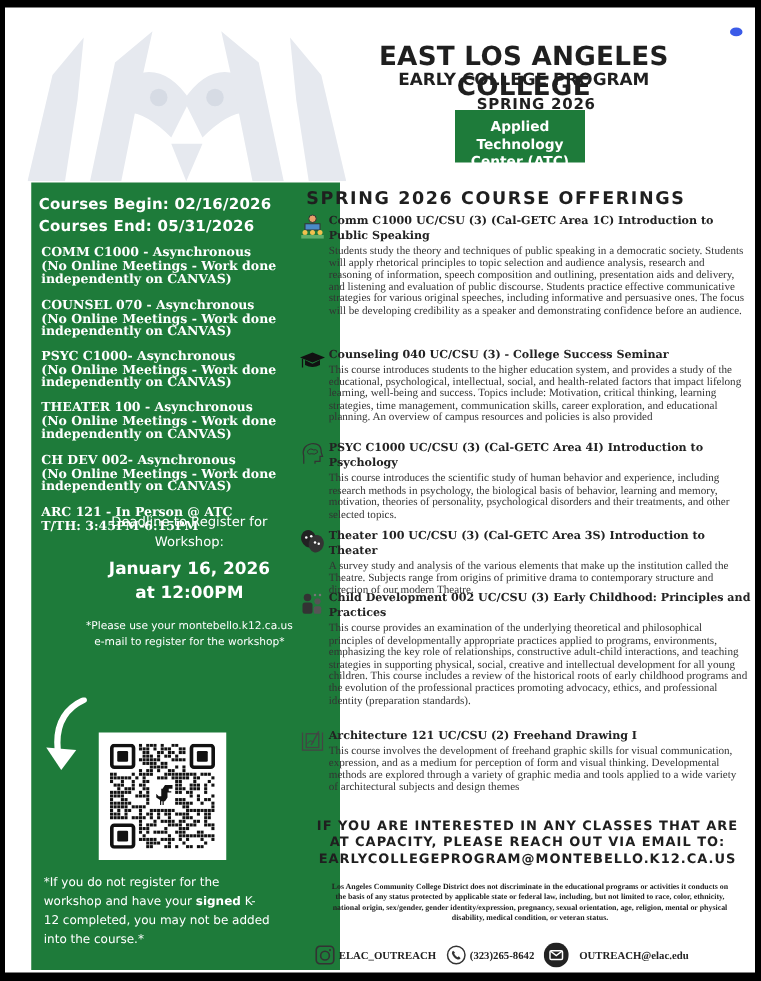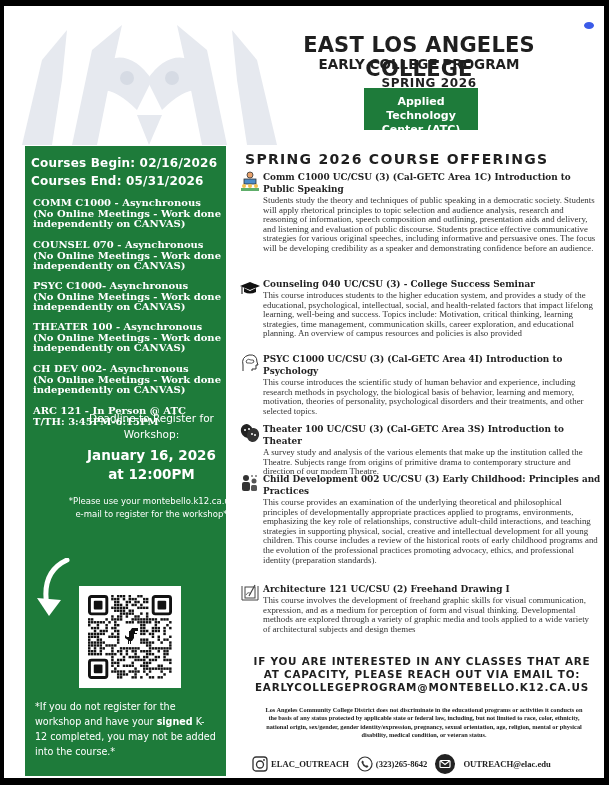--- a/index.html
+++ b/index.html
@@ -4,22 +4,22 @@
 <style>
   html, body { margin: 0; padding: 0; }
   body { width: 609px; height: 785px; background: #000; position: relative; overflow: hidden; font-family: "Liberation Sans", sans-serif; }
   .page { position: absolute; left: 4px; top: 6px; width: 600px; height: 772px; background: #fff; overflow: hidden; }
   .tiger { position: absolute; left: 18px; top: 14px; width: 255px; height: 125px; }
   .corner-icon { position: absolute; left: 580px; top: 16px; width: 10px; height: 7px; border-radius: 50%; background: #3b5be8; }
   .hdr { position: absolute; left: 245px; width: 340px; text-align: center; font-family: "DejaVu Sans", sans-serif; font-weight: bold; color: #1f1f1f; }
   .h1 { top: 27px; font-size: 21px; letter-spacing: 0.2px; }
   .h2 { top: 50px; font-size: 13.5px; }
   .h3 { top: 70px; font-size: 12px; letter-spacing: 0.6px; left: 255px; }
-  .atc { position: absolute; left: 360px; top: 82px; width: 114px; height: 42px; background: #1e7b3a; color: #fff; font-family: "DejaVu Sans", sans-serif; font-weight: bold; font-size: 11px; text-align: center; line-height: 14px; padding-top: 7px; box-sizing: border-box; }
-  .sidebar { position: absolute; left: 21px; top: 140px; width: 201px; height: 630px; background: #1e7b3a; color: #fff; }
+  .atc { position: absolute; left: 360px; top: 82px; width: 104px; height: 42px; background: #1e7b3a; color: #fff; font-family: "DejaVu Sans", sans-serif; font-weight: bold; font-size: 11px; text-align: center; line-height: 14px; padding-top: 7px; box-sizing: border-box; }
+  .sidebar { position: absolute; left: 21px; top: 140px; width: 201px; height: 630px; background: #1e7b3a; color: #fff; padding-left: 46px; }
   .dates { position: absolute; left: 6px; top: 8px; font-family: "DejaVu Sans", sans-serif; font-weight: bold; font-size: 12px; line-height: 18px; letter-spacing: 0.2px; }
   .sched { position: absolute; left: 8px; width: 190px; font-family: "DejaVu Serif", serif; font-weight: bold; font-size: 10px; line-height: 10.5px; }
   .deadline { position: absolute; left: 0; width: 201px; text-align: center; font-family: "DejaVu Sans", sans-serif; margin-left: 26px; }
   .dl1 { top: 264px; font-size: 10.5px; line-height: 16px; }
   .dl2 { top: 300px; font-size: 13.5px; font-weight: bold; line-height: 19px; }
   .dl3 { top: 349px; font-size: 8.5px; line-height: 13px; }
   .arrow { position: absolute; left: 10px; top: 412px; width: 40px; height: 60px; }
   .qr { position: absolute; left: 54px; top: 440px; width: 102px; height: 102px; background: #fff; }
   .qr svg { position: absolute; left: 9px; top: 9px; }
   .foot-note { position: absolute; left: 0; top: 553px; width: 201px; text-align: left; font-family: "DejaVu Sans", sans-serif; font-size: 9.6px; line-height: 15px; }

